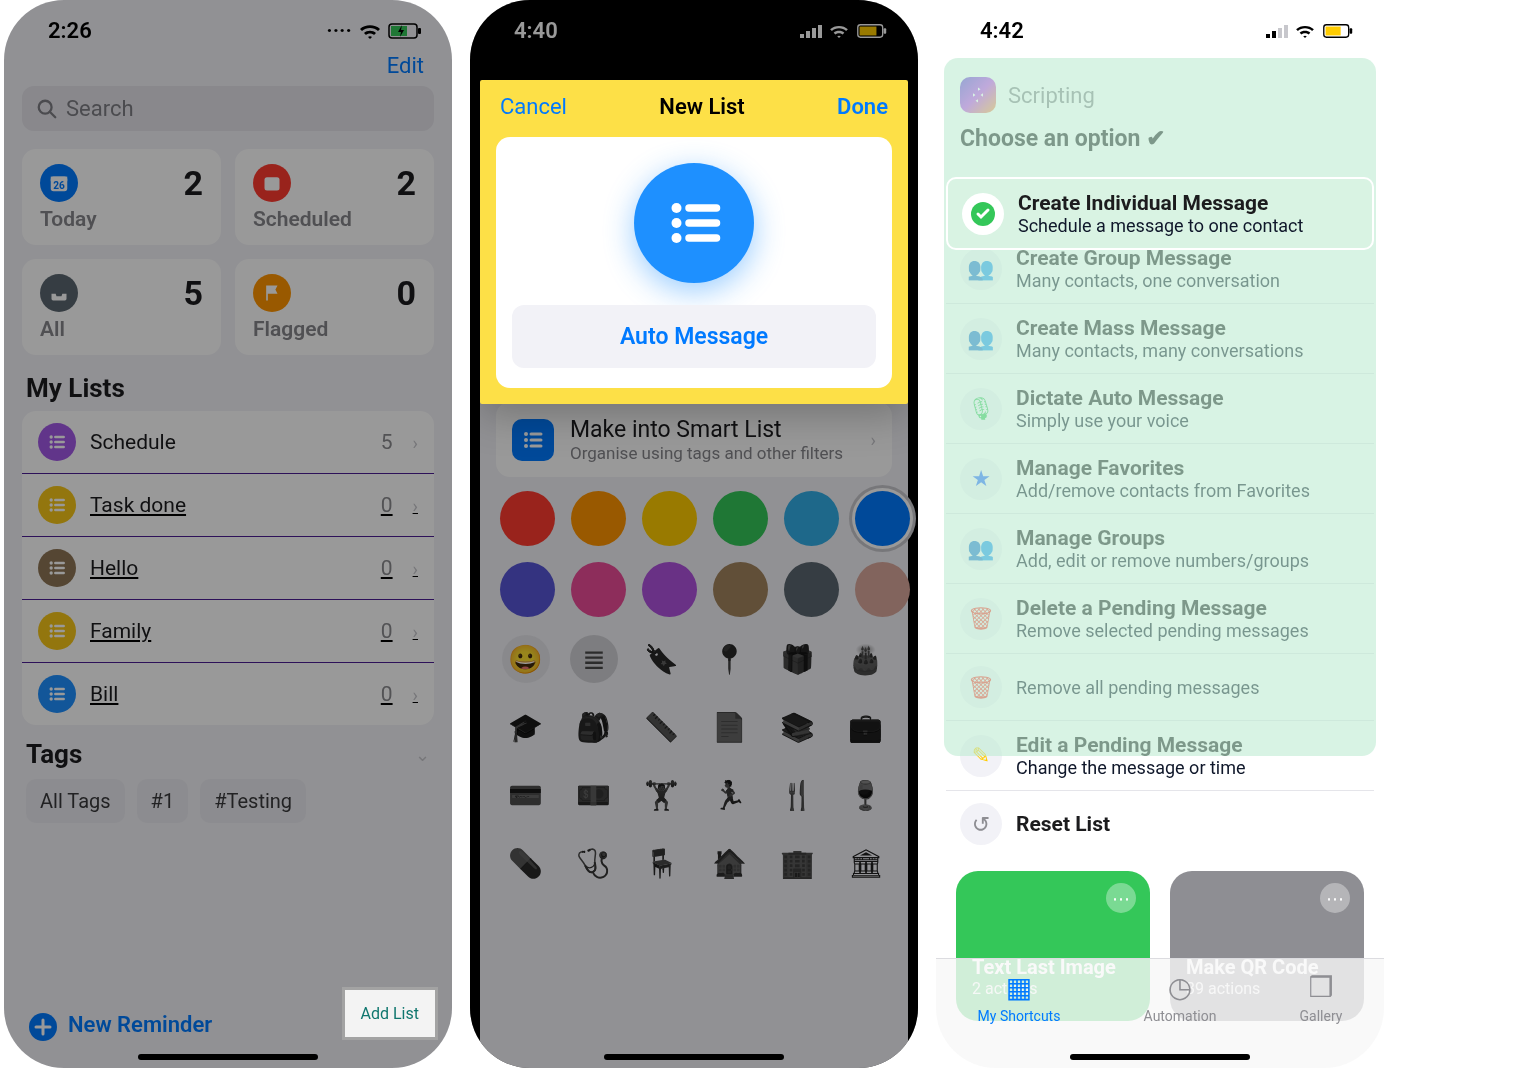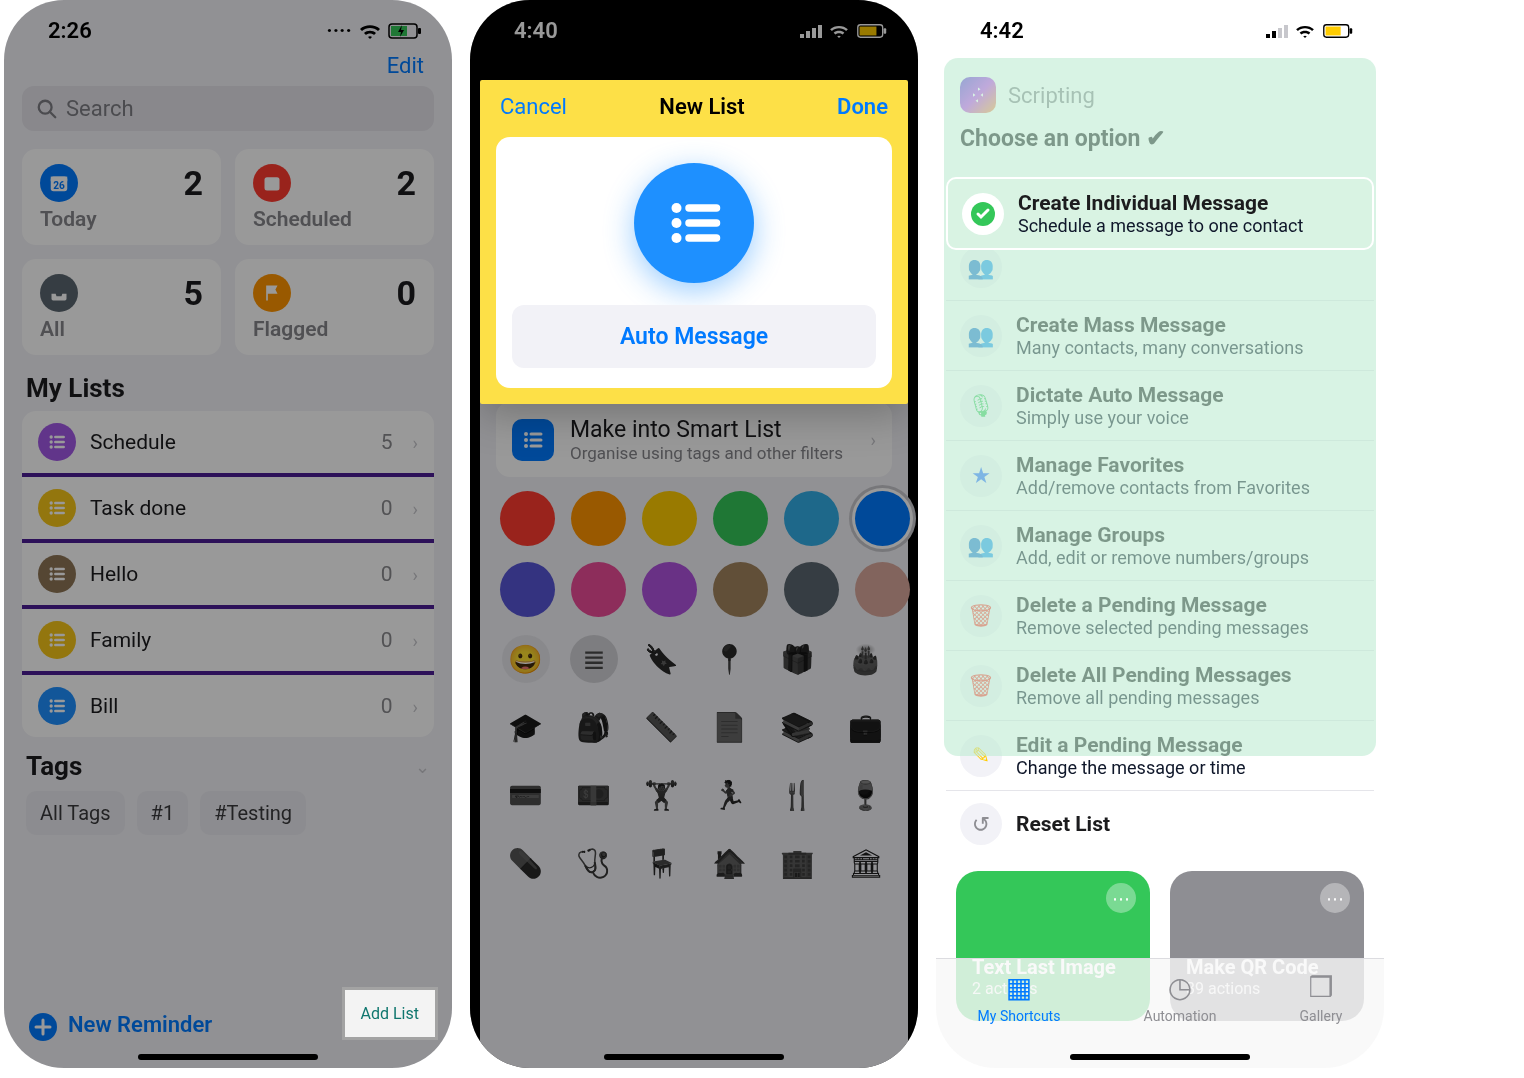--- a/index.html
+++ b/index.html
@@ -19,21 +19,21 @@
   .search { margin: 0 18px 18px; background:#e4e3e9; border-radius:12px; padding:10px 14px; font-size:22px; color:#7e7e84; display:flex; align-items:center; gap:8px;}
   .cards { display:grid; grid-template-columns:1fr 1fr; gap:14px; margin:0 18px 18px; }
   .card { background:#fff; border-radius:14px; padding:14px 18px; }
   .card-top { display:flex; justify-content:space-between; align-items:center; }
   .circle { width:38px; height:38px; border-radius:50%; display:flex; align-items:center; justify-content:center; }
   .card .count { font-size:34px; font-weight:700; color:#1c1c1e; }
   .card .label { color:#86868b; font-size:21px; font-weight:600; margin-top:4px; }
   .section-title { font-size:26px; font-weight:700; margin:6px 22px 8px; color:#1c1c1e;}
   .list { background:#fff; border-radius:14px; margin:0 18px 14px; }
   .list-row { display:flex; align-items:center; padding:12px 16px; gap:14px; }
-  .list-row + .list-row { border-top:4px solid #4c1d95; }
+  .list-row + .list-row { border-top:1px solid #4c1d95;text-decoration:underline; }
   .li-circle { width:38px; height:38px; border-radius:50%; display:flex; align-items:center; justify-content:center; flex-shrink:0;}
   .li-name { flex:1; font-size:21px; color:#1c1c1e; }
   .li-count { font-size:21px; color:#8a8a8e; margin-right:6px; }
   .chev { color:#c7c7cc; font-size:18px; }
   .tags-row { display:flex; align-items:center; justify-content:space-between; margin:4px 22px 10px;}
   .tag-chips { display:flex; gap:12px; margin:0 22px;}
   .chip { background:#eaeaf0; border-radius:10px; padding:10px 14px; font-size:20px; color:#3a3a3c; }
   .bottom-bar { position:absolute; bottom:26px; left:0; right:0; display:flex; justify-content:space-between; align-items:center; padding:0 24px;}
   .new-rem { color:#007aff; font-size:22px; font-weight:600; display:flex; align-items:flex-start; gap:10px;}
   .add-list { font-size:22px; color:#007aff; font-weight:400;}
@@ -409,20 +409,24 @@
     <div class="option-list" id="options3">
         <div class="option">
           <div class="opt-icon" style="color:#34c759">✅</div>
   <div class="opt-text">
             <div class="t1">Create Individual Message</div>
             <div class="t2">Schedule a message to one contact</div>
           </div>
         </div>
         <div class="option">
           <div class="opt-icon" style="color:#34c759">👥</div>
+  <div class="opt-text">
+            <div class="t1">Create Group Message</div>
+            <div class="t2">Many contacts, one conversation</div>
+          </div>
         </div>
         <div class="option">
           <div class="opt-icon" style="color:#34c759">👥</div>
   <div class="opt-text">
             <div class="t1">Create Mass Message</div>
             <div class="t2">Many contacts, many conversations</div>
           </div>
         </div>
         <div class="option">
           <div class="opt-icon" style="color:#34c759">🎙</div>
@@ -448,21 +452,20 @@
         <div class="option">
           <div class="opt-icon" style="color:#ff3b30">🗑</div>
   <div class="opt-text">
             <div class="t1">Delete a Pending Message</div>
             <div class="t2">Remove selected pending messages</div>
           </div>
         </div>
         <div class="option">
           <div class="opt-icon" style="color:#ff3b30">🗑</div>
   <div class="opt-text">
-            <div class="t1">Delete All Pending Messages</div>
             <div class="t2">Remove all pending messages</div>
           </div>
         </div>
         <div class="option">
           <div class="opt-icon" style="color:#ffcc00">✎</div>
   <div class="opt-text">
             <div class="t1">Edit a Pending Message</div>
             <div class="t2">Change the message or time</div>
           </div>
         </div>

